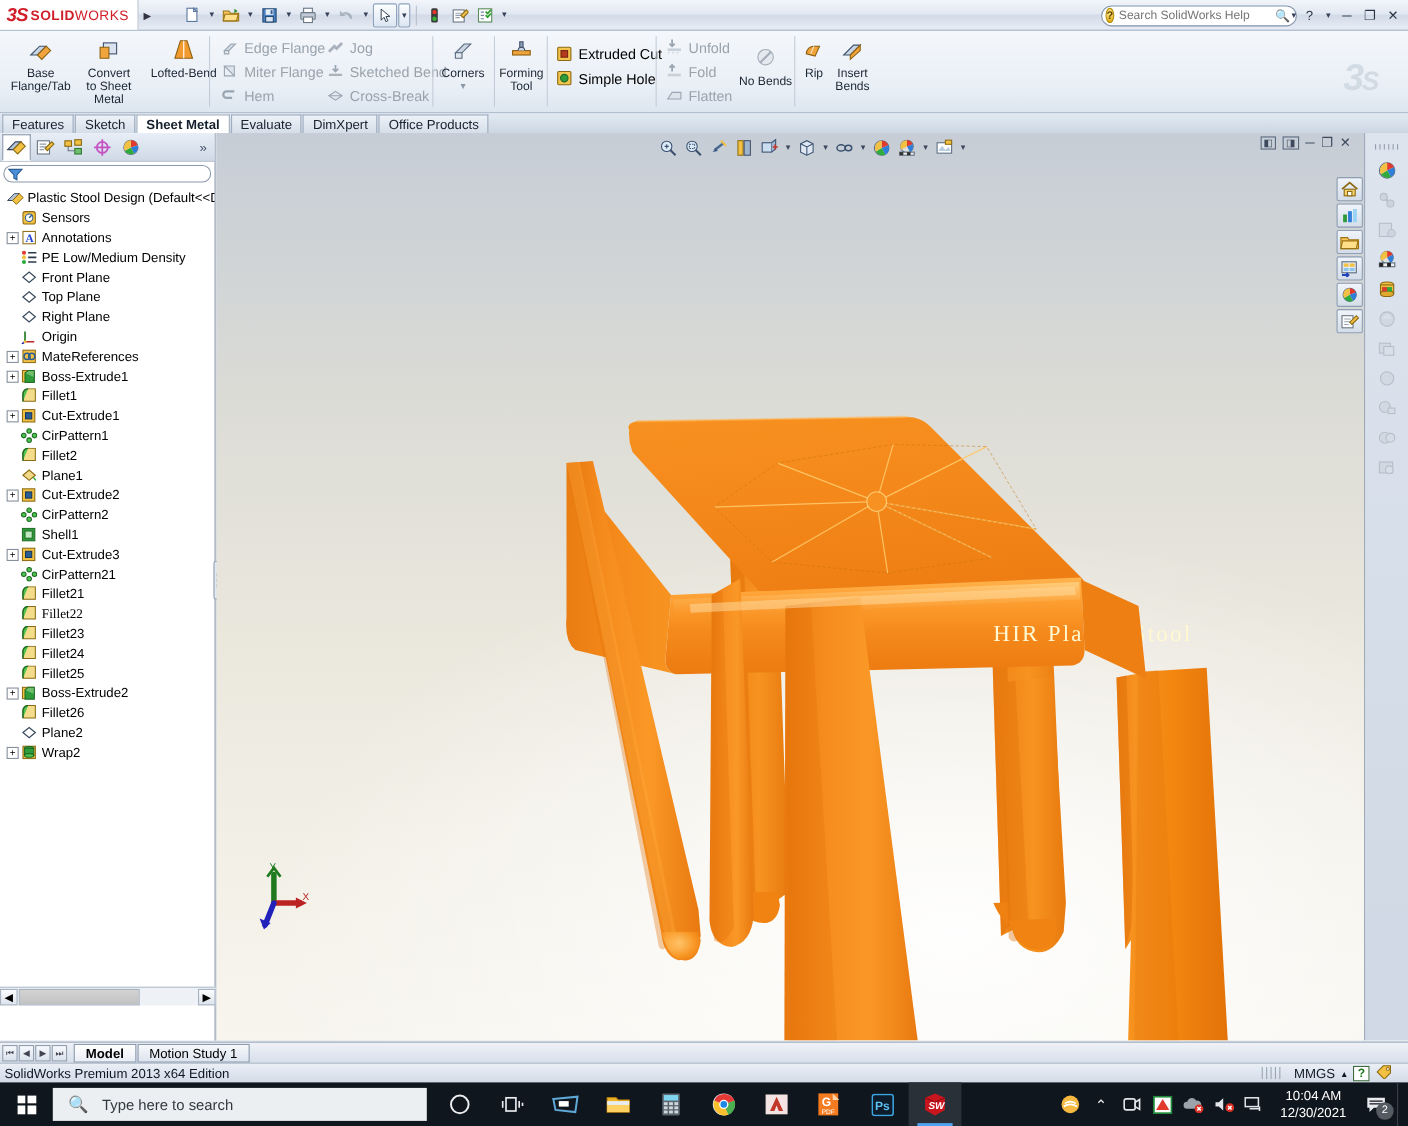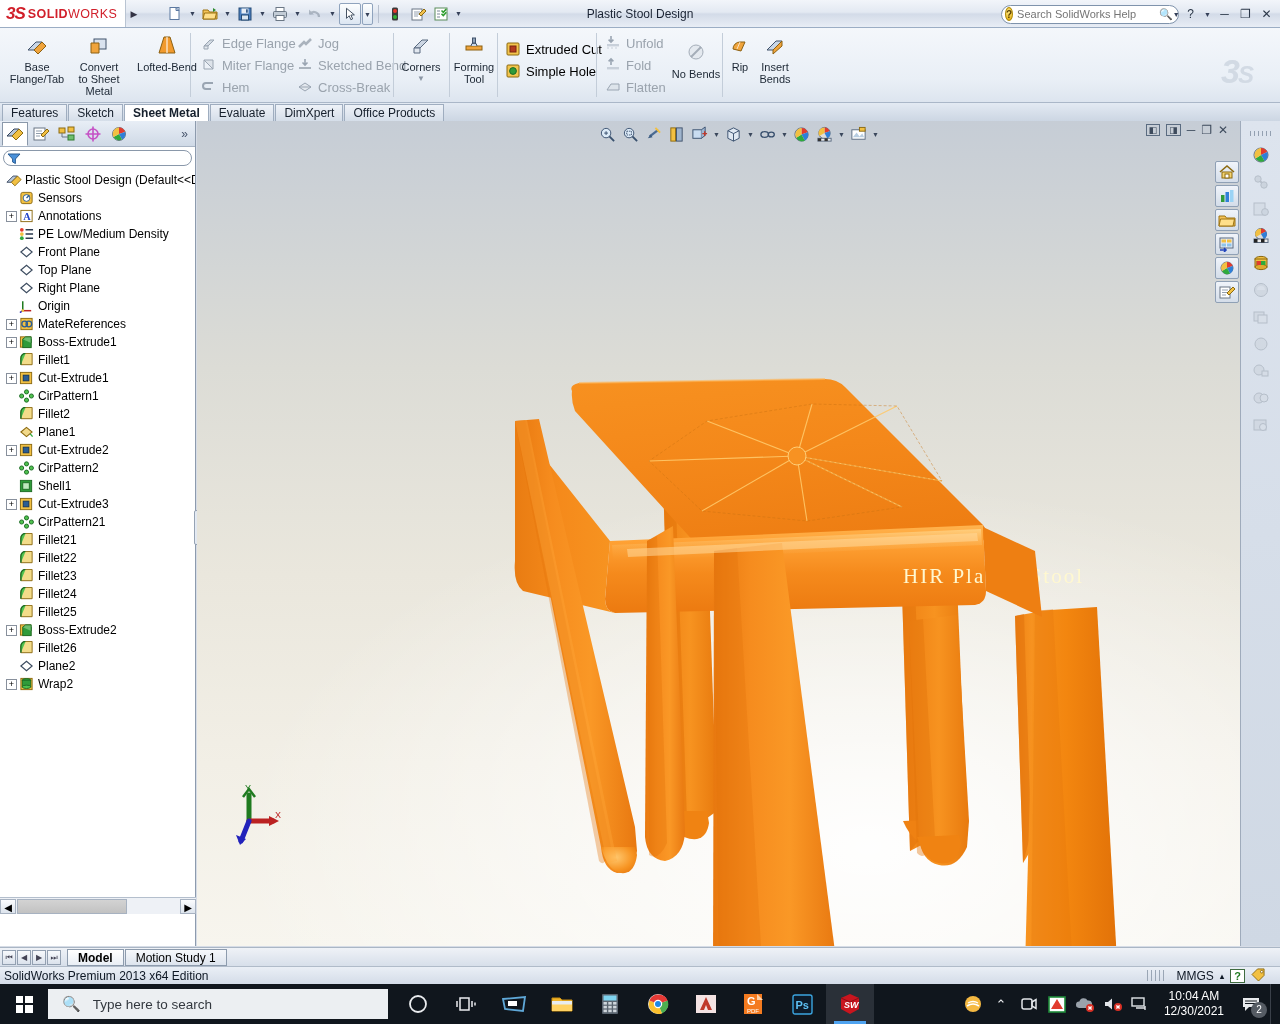--- a/index.html
+++ b/index.html
@@ -315,21 +315,20 @@
       <div class="qbtn">
         <svg width="16" height="16" viewBox="0 0 16 16">
             <rect x="2" y="2" width="12" height="12" fill="#fff" stroke="#5a8c5a"></rect>
             <path d="M4 5h3M4 8h3M4 11h3" stroke="#7a8899"></path>
             <path d="M8.5 4.5l1.8 1.8 3-3.3M8.5 7.8l1.8 1.8 3-3.3" stroke="#2e9e2e" stroke-width="1.6" fill="none"></path>
           </svg>
       </div>
       <div class="qcaret">▼</div>
     </div>
 
-    <div class="doc-title">Plastic Stool Design</div>
 
     <div class="tb-right">
       <div class="help-search">
         <div class="qmark">?</div>
         <input readonly="" placeholder="Search SolidWorks Help" style="">
         <div class="magn">🔍</div>
         <div class="qcaret">▼</div>
       </div>
       <div class="wbtn">?</div>
       <div class="qcaret">▼</div>
@@ -818,21 +817,21 @@
           <div class="tnode" style="padding-left: 2px;">
             <span class="exp"></span>
             <span class="ico">
               <svg width="15" height="14" viewBox="0 0 16 14">
                 <path d="M2 12 L2 5 a5 5 0 0 1 5 -5 L14 0 L14 12 Z" fill="#f3dc8a" stroke="#8c6a11"></path>
                 <path d="M2 12 L2 5 a5 5 0 0 1 5 -5" fill="#4fc24f" stroke="#1d6b24" stroke-width="1.4"></path>
               </svg>
             </span>
             <span>Fillet21</span>
           </div>
-          <div class="tnode" style="padding-left: 2px;">
+          <div class="tnode" style="padding-left: 2px; font-family: Liberation Serif, serif;">
             <span class="exp"></span>
             <span class="ico">
               <svg width="15" height="14" viewBox="0 0 16 14">
                 <path d="M2 12 L2 5 a5 5 0 0 1 5 -5 L14 0 L14 12 Z" fill="#f3dc8a" stroke="#8c6a11"></path>
                 <path d="M2 12 L2 5 a5 5 0 0 1 5 -5" fill="#4fc24f" stroke="#1d6b24" stroke-width="1.4"></path>
               </svg>
             </span>
             <span>Fillet22</span>
           </div>
           <div class="tnode" style="padding-left: 2px;">

